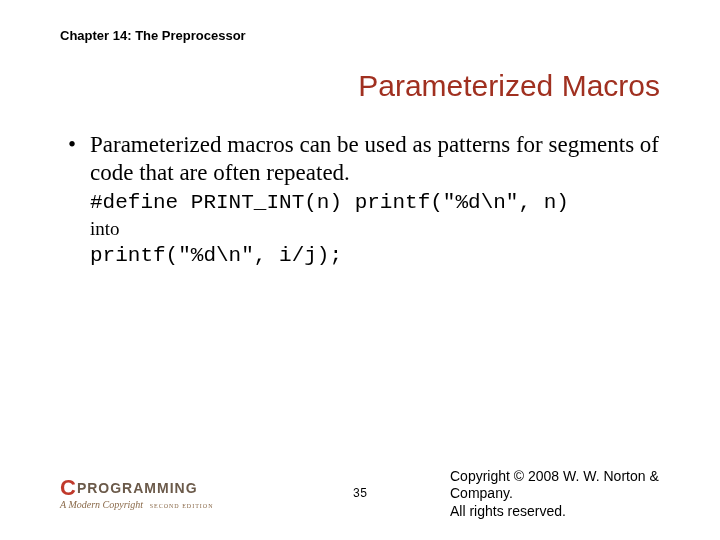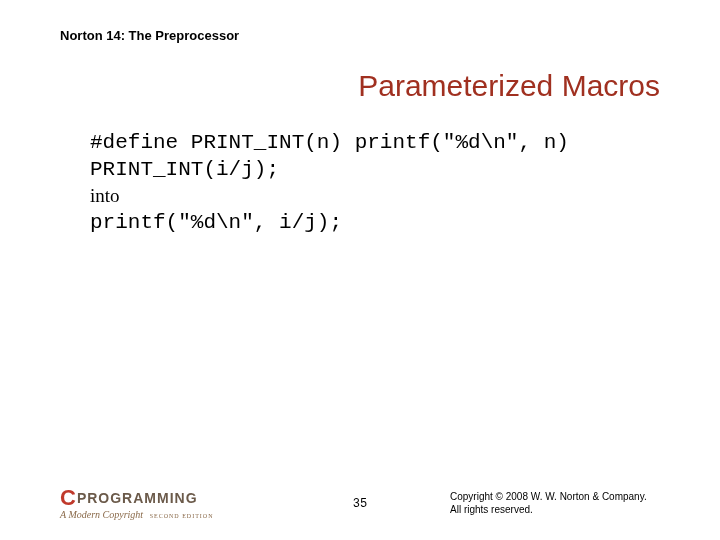--- a/index.html
+++ b/index.html
@@ -113,42 +113,42 @@
     font-family: Liberation Mono, monospace;
     font-size: 12px;
     text-align: right;
     flex: 0 0 auto;
     position: absolute;
     left: 50%;
     transform: translateX(-50%);
   }
   .copyright {
     font-family: Arial, sans-serif;
-    font-size: 10px;
+    font-size: 14px;
     line-height: 1.25;
     text-align: left;
     width: 210px;
   }
 </style>
 </head>
 <body>
 
 <div class="slide">
 
-  <div class="chapter">Norton 14: The Preprocessor</div>
+  <div class="chapter">Chapter 14: The Preprocessor</div>
 
   <div class="title">Parameterized Macros</div>
 
   <ul class="body">
+    <li>Parameterized macros can be used as patterns for segments of code that are often repeated.</li>
   </ul>
 
   <div class="code">#define PRINT_INT(n) printf("%d\n", n)</div>
 
 
-  <div class="code">PRINT_INT(i/j);</div>
   <div class="into">into</div>
   <div class="code">printf("%d\n", i/j);</div>
 
   <div class="footer">
     <div class="logo">
       <div class="logo-top">
         <span class="logo-c">C</span>
         <span class="logo-prog">PROGRAMMING</span>
       </div>
       <div class="logo-sub">

